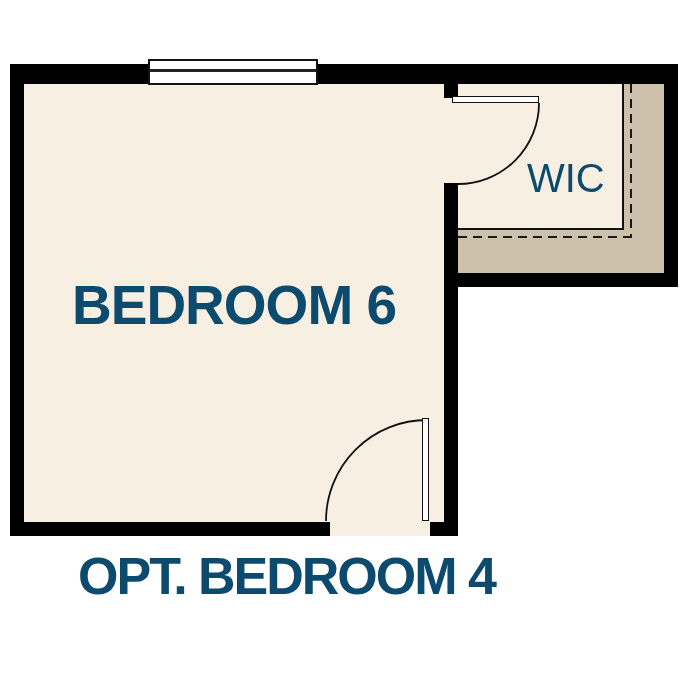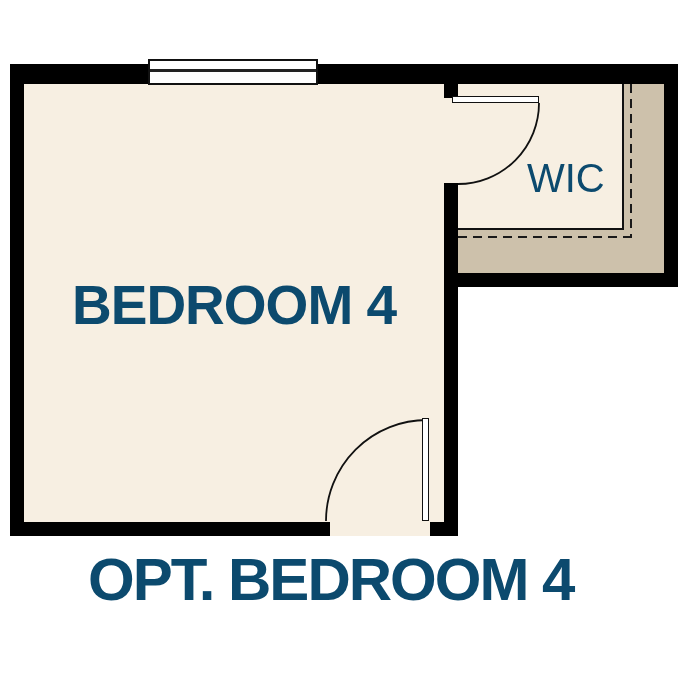--- a/index.html
+++ b/index.html
@@ -60,21 +60,21 @@
   .label-bedroom {
     left: 72px; top: 278px;
     font-size: 55px; font-weight: bold; letter-spacing: -1px;
   }
   .label-wic {
     left: 527px; top: 158px;
     font-size: 40px; font-weight: normal;
   }
   .label-caption {
     left: 78px; top: 550px;
-    font-size: 60px; font-weight: bold; letter-spacing: -2px; margin-left: 10px;
+    font-size: 52px; font-weight: bold; letter-spacing: -2px;
   }
 </style>
 </head>
 <body>
 
 <div class="canvas">
 
   <div class="floor" style="left:24px; top:84px; width:420px; height:438px;"></div>
   <div class="tan" style="left:458px; top:84px; width:206px; height:189px;"></div>
   <div class="wic-floor" style="left:458px; top:84px; width:164px; height:144px;"></div>
@@ -99,17 +99,17 @@
   </div>
 
   <svg class="arc-svg" width="687" height="687" viewBox="0 0 687 687">
     <path d="M 539 103 A 81 81 0 0 1 458 184" fill="none" stroke="#111111" stroke-width="1.8"></path>
     <path d="M 427 420 A 101 101 0 0 0 326 521" fill="none" stroke="#111111" stroke-width="1.8"></path>
   </svg>
 
   <div class="door-leaf leaf-wic"></div>
   <div class="door-leaf leaf-entry"></div>
 
-  <div class="label label-bedroom">BEDROOM 4</div>
+  <div class="label label-bedroom">BEDROOM 6</div>
   <div class="label label-wic">WIC</div>
   <div class="label label-caption">OPT. BEDROOM 4</div>
 
 </div>
 
 </body></html>

